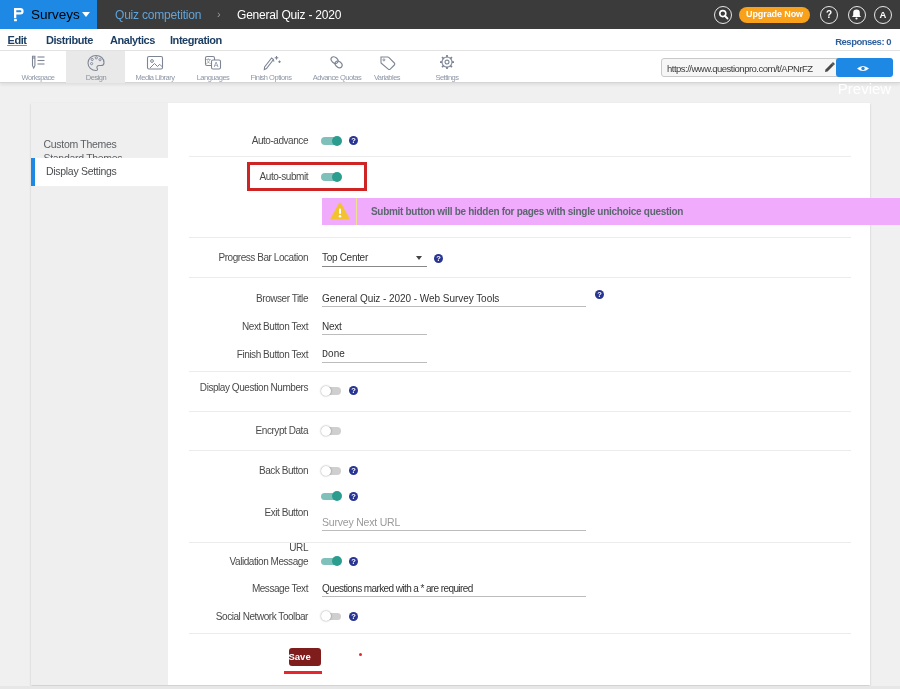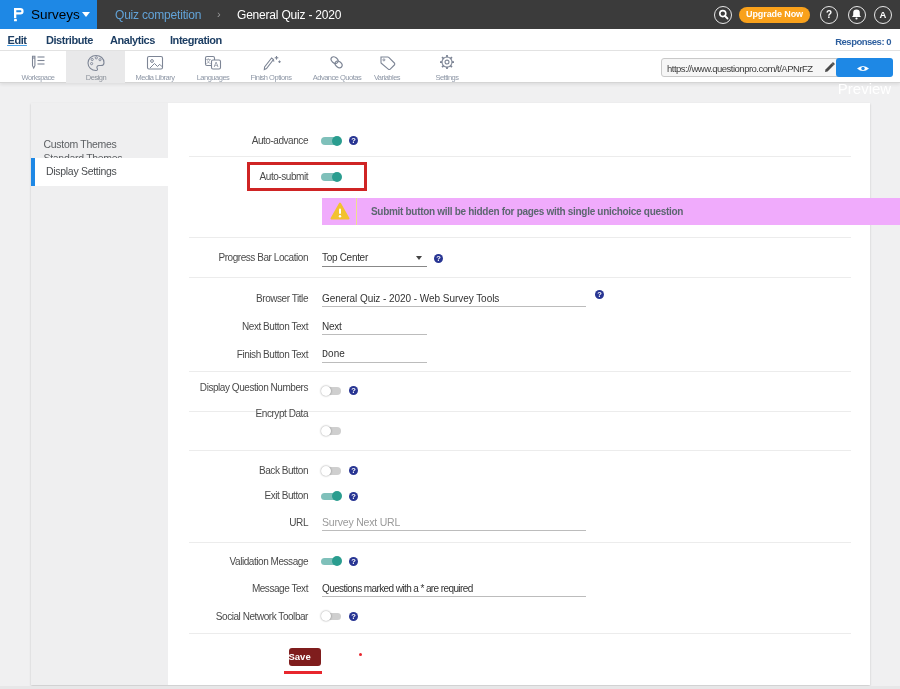--- a/index.html
+++ b/index.html
@@ -276,41 +276,41 @@
 <span class="inp" style="top:348.5px;font-family:Liberation Mono, monospace;">Done</span>
 <div class="ul" style="top:362px; width:105px;"></div>
 
 <span class="lbl" style="top:382px;">Display Question Numbers</span>
 <div class="tog off" style="top:385px;">
     <div class="track"></div>
     <div class="knob"></div>
   </div>
 <div class="q" style="top:386px;">?</div>
 
-<span class="lbl" style="top:408px;padding-left:48px;">Encrypt Data</span>
+<span class="lbl" style="top:425px;padding-left:48px;">Encrypt Data</span>
 <div class="tog off" style="top:425px;">
     <div class="track"></div>
     <div class="knob"></div>
   </div>
 
 <span class="lbl" style="top:465px;">Back Button</span>
 <div class="tog off" style="top:465px;">
     <div class="track"></div>
     <div class="knob"></div>
   </div>
 <div class="q" style="top:466px;">?</div>
 
-<span class="lbl" style="top:490px;text-align:center;">Exit Button</span>
+<span class="lbl" style="top:507px;text-align:center;">Exit Button</span>
 <div class="tog on" style="top:490.5px;">
     <div class="track"></div>
     <div class="knob"></div>
   </div>
 <div class="q" style="top:492px;">?</div>
 
-<span class="lbl" style="top:517px;text-align:right;">URL</span>
+<span class="lbl" style="top:542px;text-align:right;">URL</span>
 <span class="inp" style="top:516px; color:#9a9a9a; font-size:10.5px; letter-spacing:-0.2px;">Survey Next URL</span>
 <div class="ul" style="top:530px; width:264px;"></div>
 
 <span class="lbl" style="top:555.5px;">Validation Message</span>
 <div class="tog on" style="top:555.5px;">
     <div class="track"></div>
     <div class="knob"></div>
   </div>
 <div class="q" style="top:557px;">?</div>
 

